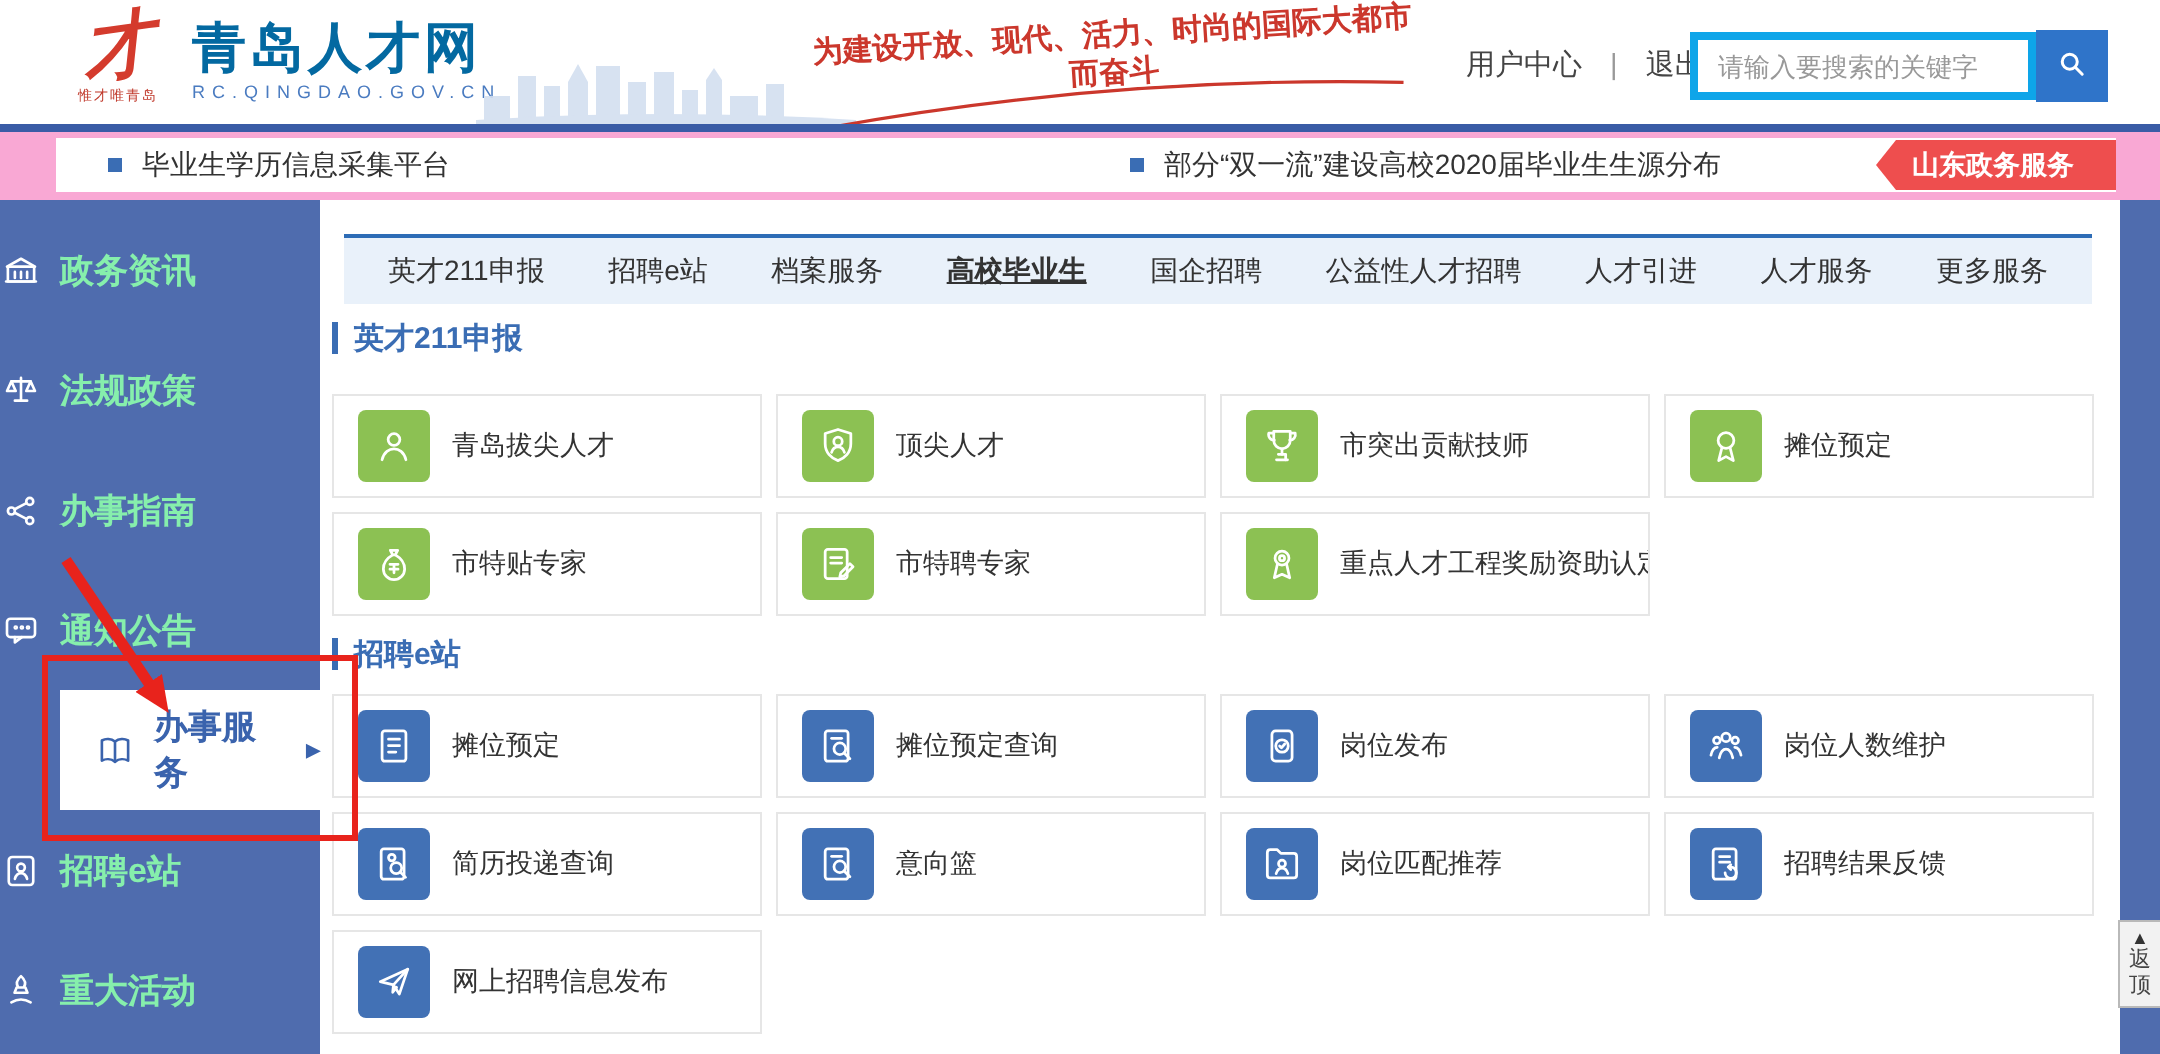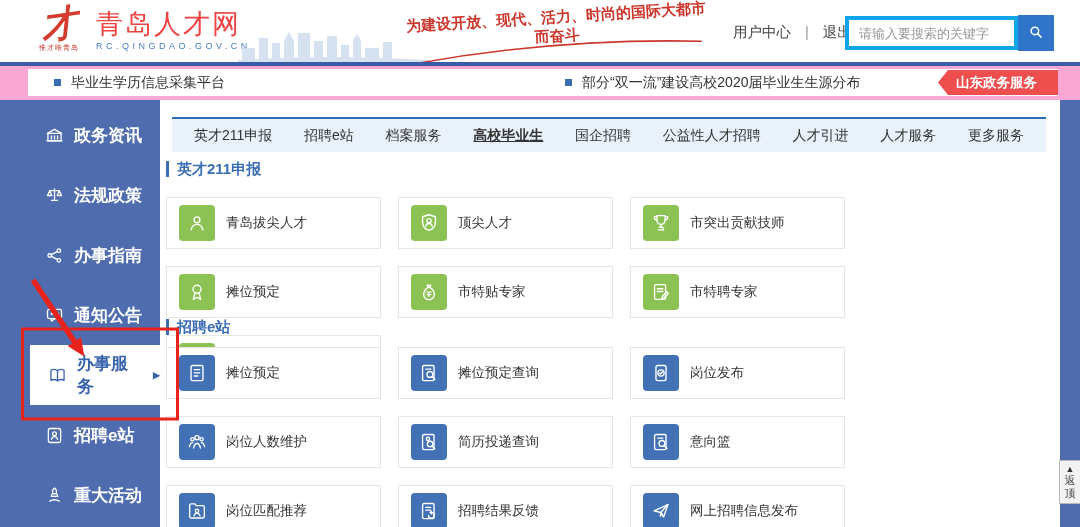--- a/index.html
+++ b/index.html
@@ -6,21 +6,21 @@
   #stage{position:relative;width:1080px;height:527px;overflow:hidden;
          font-family:"Liberation Sans",sans-serif;background:#4f6cae;}
 
   
   .header{position:absolute;left:0;top:0;width:1080px;height:62px;background:#fff;z-index:2;}
   .logo-mark{position:absolute;left:30px;top:4px;width:58px;text-align:center;}
   .logo-mark .mark{font-family:"DejaVu Serif",serif;font-style:italic;font-weight:bold;
                    font-size:36px;line-height:38px;color:#d43b2d;display:block;transform:rotate(-8deg);}
   .logo-mark .tagline{display:block;font-size:7px;color:#c0392b;letter-spacing:1px;margin-top:1px;}
   .site-block{position:absolute;left:96px;top:9px;}
-  .site-name{font-size:27px;font-weight:normal;color:#ef4444;letter-spacing:2px;line-height:30px;}
+  .site-name{font-size:27px;font-weight:bold;color:#0369a1;letter-spacing:2px;line-height:30px;}
   .site-url{font-size:9px;color:#4a7bc0;letter-spacing:3.5px;margin-top:2px;}
   .skyline{position:absolute;left:238px;top:26px;opacity:.9;}
   .slogan{position:absolute;left:402px;top:8px;width:310px;text-align:center;
           transform:rotate(-3.5deg);color:#cb372c;font-weight:bold;font-size:15px;
           font-family:"DejaVu Serif",serif;}
   .slogan svg{display:block;margin:0 auto;margin-top:-2px;}
   .user-links{position:absolute;left:733px;top:23px;font-size:14.5px;color:#444;}
   .user-links span{cursor:pointer;}
   .user-links .sep{margin:0 10px;color:#999;}
   .searchbox{position:absolute;left:845px;top:15px;display:flex;align-items:center;}
@@ -38,37 +38,37 @@
         display:flex;align-items:center;}
   .band-link{display:flex;align-items:center;font-size:14px;color:#333;cursor:pointer;margin-left:26px;}
   .band-link.second{margin-left:340px;}
   .bullet{width:7px;height:7px;background:#3a6db4;margin-right:10px;display:inline-block;}
   .badge{position:absolute;left:910px;top:1px;height:25px;line-height:25px;padding:0 12px 0 18px;
          background:#ee4e4e;color:#fff;font-size:13.5px;font-weight:bold;cursor:pointer;
          clip-path:polygon(0 50%,10px 0,100% 0,100% 100%,10px 100%);}
 
   
   .sidebar{position:absolute;left:0;top:105px;width:160px;z-index:3;}
-  .side-item{display:flex;align-items:center;height:60px;padding-left:44px;color:#ffffff;
+  .side-item{display:flex;align-items:center;height:60px;color:#86efac;
              font-size:17px;font-weight:600;cursor:pointer;box-sizing:border-box;}
   .side-icon{width:21px;height:21px;margin-right:9px;flex:none;}
   .side-item.active{background:#fff;margin-left:30px;padding-left:17px;color:#3a63ad;}
   .caret{font-size:9px;margin-left:14px;color:#3a63ad;}
 
   
   .content{position:absolute;left:160px;top:100px;width:900px;height:427px;background:#fff;z-index:2;}
   .tabbar{position:absolute;left:12px;top:17px;width:874px;height:35px;background:#e9f1fa;
           border-top:2px solid #2d6cb6;box-sizing:border-box;display:flex;align-items:center;
           justify-content:space-between;padding:0 22px;}
   .tab{font-size:14px;color:#333;cursor:pointer;white-space:nowrap;}
   .tab.u{text-decoration:underline;font-weight:bold;}
   .sec-title{position:absolute;left:6px;display:flex;align-items:center;height:18px;
              color:#3a6db4;font-size:15px;font-weight:bold;}
   .sec-bar{width:3px;height:16px;background:#3a6db4;margin-right:8px;display:inline-block;}
-  .cards{position:absolute;left:6px;width:888px;display:flex;flex-wrap:wrap;gap:17px;align-items:center;}
+  .cards{position:absolute;left:6px;width:888px;display:flex;flex-wrap:wrap;gap:7px;align-items:center;}
   .card{width:215px;height:52px;box-sizing:border-box;border:1px solid #e6e6e6;background:#fff;
         display:flex;align-items:center;cursor:pointer;overflow:hidden;}
   .card-icon{width:36px;height:36px;border-radius:4px;margin:0 11px 0 12px;flex:none;
              display:flex;align-items:center;justify-content:center;}
   .card-label{font-size:13.5px;color:#333;white-space:nowrap;}
 
   
   .backtop{position:absolute;right:0;top:460px;width:20px;background:#f2f2f2;
            border:1px solid #b9b9b9;border-right:none;color:#444;font-size:11px;
            text-align:center;padding:3px 0;line-height:13px;cursor:pointer;z-index:5;}

